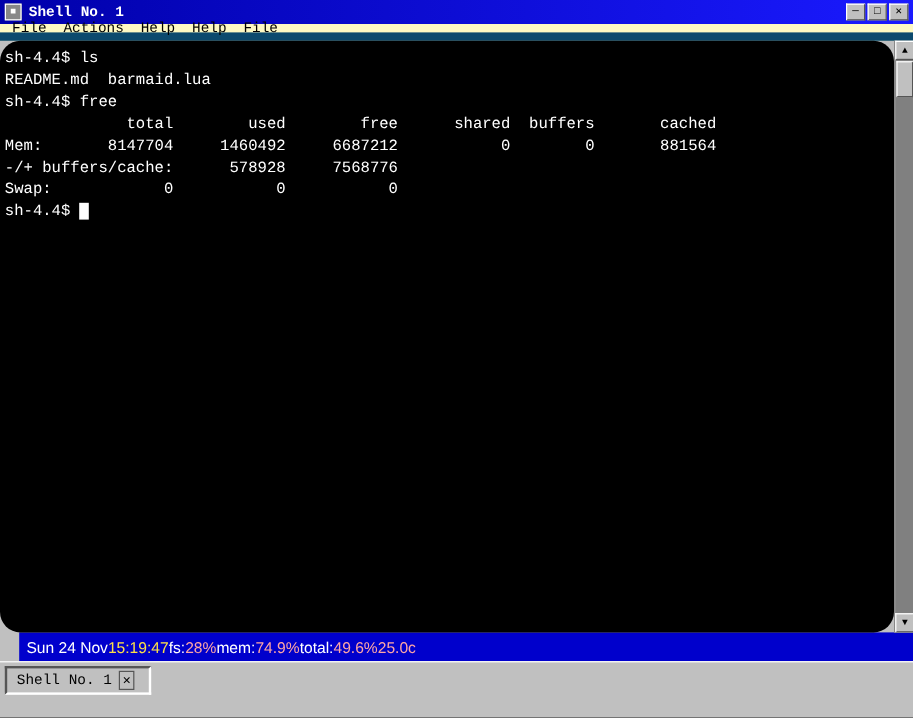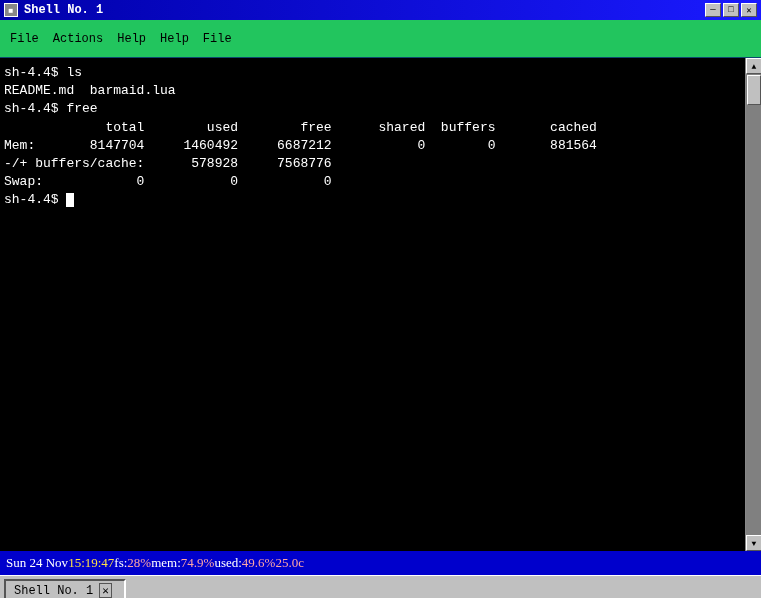--- a/index.html
+++ b/index.html
@@ -44,27 +44,27 @@
       color: black;
       font-size: 9px;
       display: flex; align-items: center; justify-content: center;
       cursor: pointer;
       font-family: 'Courier New', monospace;
       font-weight: bold;
     }
 
     
     .menu-bar {
-      background: #22c55e;
-      height: 38px;
+      background: #fef9c3;
+      height: 14px;
       display: flex;
       align-items: center;
       padding: 0 4px;
       gap: 2px;
-      border-bottom: 1px solid #0c4a6e;
+      border-bottom: 7px solid #0c4a6e;
     }
     .menu-item {
       padding: 2px 6px;
       font-size: 12px;
       cursor: pointer;
       color: black;
     }
 
     
     .terminal {
@@ -126,21 +126,22 @@
 
     
     .status-bar {
       background: #0000cc;
       color: #ffffff;
       height: 24px;
       display: flex;
       align-items: center;
       padding: 0 6px;
       font-size: 13px;
-      font-family: Liberation Serif, serif;
+      font-family: Liberation Sans, sans-serif;
+      margin-left: 16px;
     }
     .status-white { color: #ffffff; }
     .status-yellow { color: #fde047; }
     .status-cyan { color: #fca5a5; }
 
     
     .taskbar {
       background: #c0c0c0;
       height: 30px;
       display: flex;
@@ -195,21 +196,21 @@
 
 <div class="menu-bar">
   <span class="menu-item">File</span>
   <span class="menu-item">Actions</span>
   <span class="menu-item">Help</span>
   <span class="menu-item">Help</span>
   <span class="menu-item">File</span>
 </div>
 
 <div class="terminal-wrapper">
-  <div class="terminal" style="flex:1;">
+  <div class="terminal" style="flex:1;border-radius:17px;">
     <pre>sh-4.4$ ls
 README.md  barmaid.lua
 sh-4.4$ free
              total        used        free      shared  buffers       cached
 Mem:       8147704     1460492     6687212           0        0       881564
 -/+ buffers/cache:      578928     7568776
 Swap:            0           0           0
 sh-4.4$ <span class="cursor"></span></pre>
   </div>
   <div class="scrollbar">
@@ -221,21 +222,21 @@
   </div>
 </div>
 
 <div class="status-bar">
   <span class="status-white">Sun 24 Nov </span>
   <span class="status-yellow">15:19:47</span>
   <span class="status-white"> fs:</span>
   <span class="status-cyan">28%</span>
   <span class="status-white"> mem:</span>
   <span class="status-cyan">74.9%</span>
-  <span class="status-white"> used:</span>
+  <span class="status-white"> total:</span>
   <span class="status-cyan">49.6%</span>
   <span class="status-cyan"> 25.0c</span>
 </div>
 
 <div class="taskbar">
   <div class="taskbar-item">
     <span>Shell No. 1</span>
     <span class="taskbar-close">✕</span>
   </div>
 </div>

